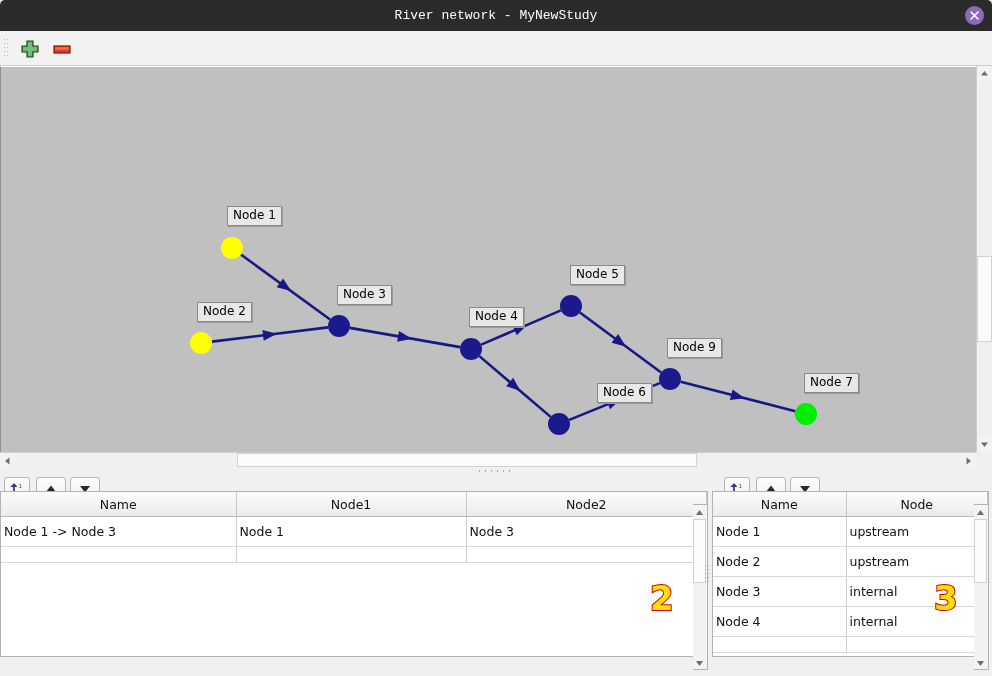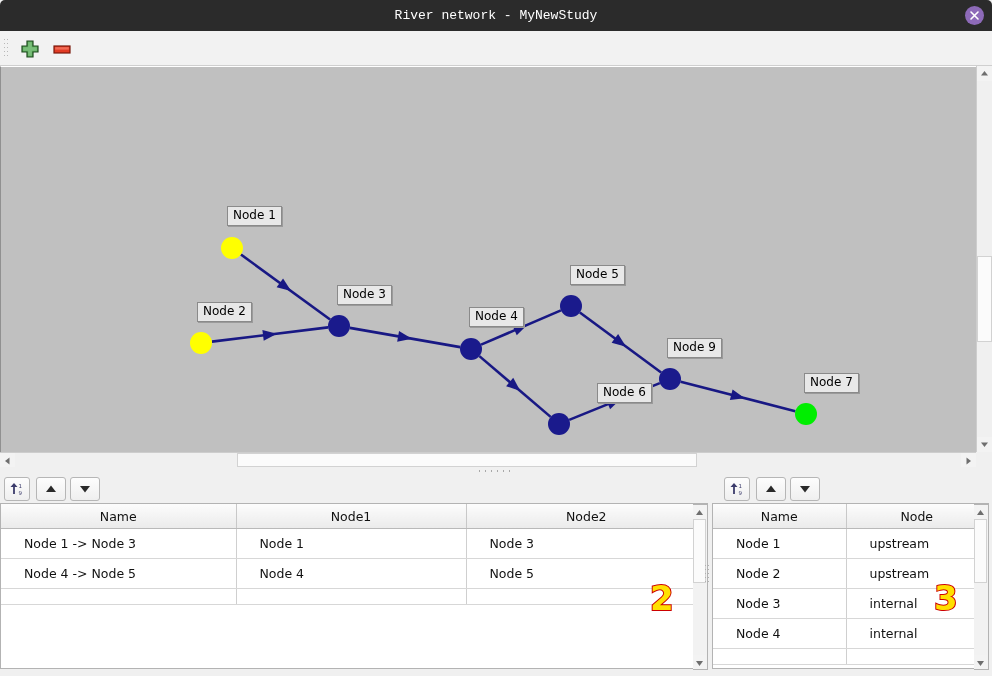--- a/index.html
+++ b/index.html
@@ -177,21 +177,21 @@
     width: 26px; height: 24px;
     background: linear-gradient(#fdfdfd,#efefef);
     border: 1px solid #b6b6b6;
     border-radius: 3px;
     cursor: pointer;
     box-sizing: border-box;
   }
   .sort-btn svg { display:block; margin: 2px auto 0 auto; }
 
   .table-wrap {
-    position: absolute; top: 28px;
+    position: absolute; top: 16px;
     background: #ffffff;
     border: 1px solid #b3b3b3;
     box-sizing: border-box;
     overflow: hidden;
   }
   .tw-left  { left: 0;  width: 708px; height: 166px; }
   .tw-right { left: 0;  width: 277px; height: 166px; }
 
   table.grid {
     border-collapse: collapse;
@@ -207,21 +207,21 @@
     font-weight: normal;
     font-size: 12.5px;
     height: 22px;
     color: #111;
     text-align: center;
   }
   table.grid td {
     border-right: 1px solid #cfcfcf;
     border-bottom: 1px solid #d7d7d7;
     height: 29px;
-    padding: 0 0 0 23px;
+    padding: 0 0 0 3px;
     color: #111;
     overflow: hidden;
     white-space: nowrap;
     margin-top: 48px;
   }
   table.grid tr:last-child td { border-bottom: 1px solid #d7d7d7; }
 
   .tbl-vsb {
     position: absolute; top: 29px;
     width: 15px; height: 166px;
@@ -407,25 +407,20 @@
                 <th>Node2</th>
               </tr>
             </thead>
           <tbody id="reaches-body">
               <tr>
                 <td>Node 1 -&gt; Node 3</td>
                 <td>Node 1</td>
                 <td>Node 3</td>
               </tr>
               <tr>
-                <td>Node 4 -&gt; Node 5</td>
-                <td>Node 4</td>
-                <td>Node 5</td>
-              </tr>
-              <tr>
                 <td style="height: 14px;">&nbsp;</td>
                 <td style="height: 14px;">&nbsp;</td>
                 <td style="height: 14px;">&nbsp;</td>
               </tr>
             </tbody>
         </table>
       </div>
 
       <div class="tbl-vsb tvsb-left">
         <div class="sb-arrow" style="left:0;top:0;width:13px;height:14px;">

